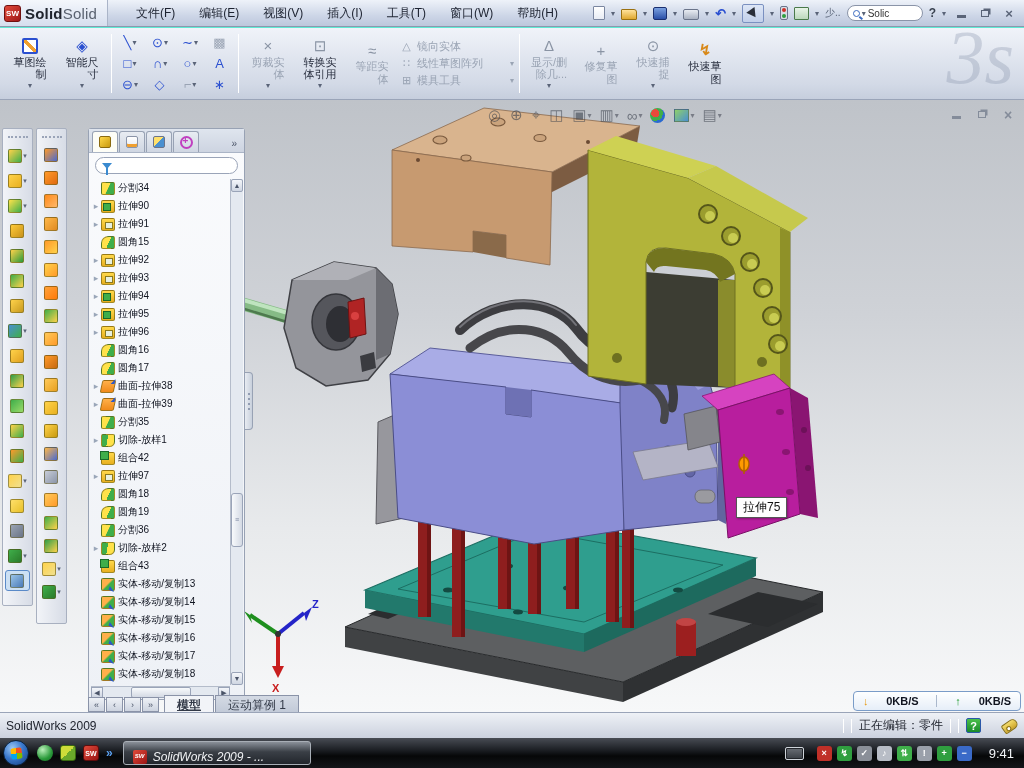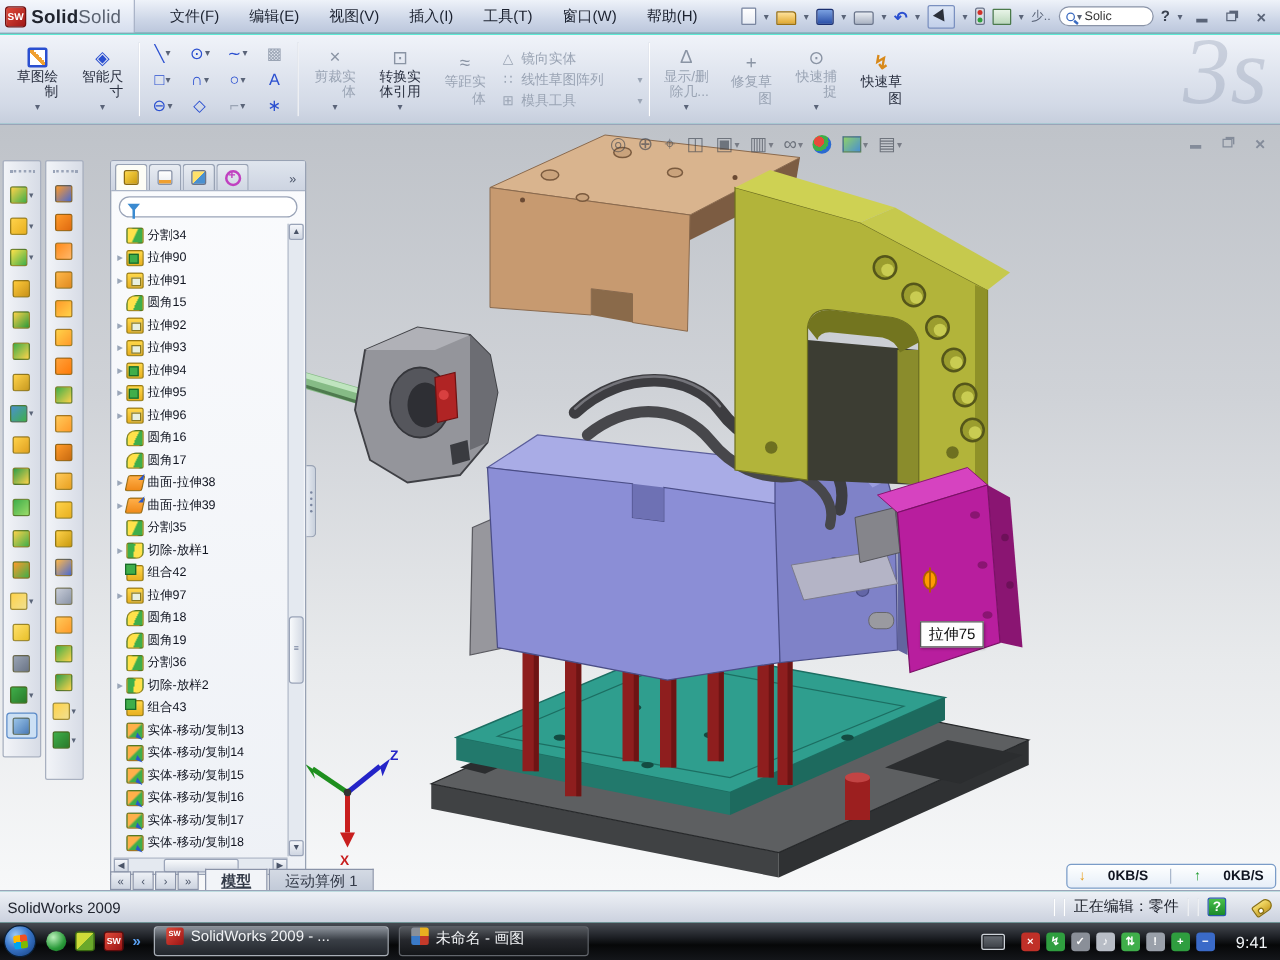--- a/index.html
+++ b/index.html
@@ -187,21 +187,21 @@
     background:radial-gradient(circle at 35% 30%, #9ac8f4, #3a78cc 45%, #123a78); border:1px solid #0a2038;
     display:flex; align-items:center; justify-content:center; }
   .flag { width:11px; height:11px; border-radius:2px; transform:rotate(-8deg);
     background:conic-gradient(#f25022 0 25%, #7fba00 0 50%, #00a4ef 0 75%, #ffb900 0); }
   .ql { display:flex; align-items:center; gap:7px; margin-right:10px; }
   .qlb { width:16px; height:16px; border-radius:3px; }
   .ql-msg { background:radial-gradient(circle at 35% 30%, #baf0ba, #2a9a3a 60%, #126a20); border-radius:50%; }
   .ql-cube { background:linear-gradient(135deg,#cddc39 50%,#6aa82a 50%); border:1px solid #3a6a10; }
   .ql-sw { background:linear-gradient(135deg,#e04a3a,#9a1414); border:1px solid #600c0c; color:#fff; font-size:7px; font-weight:bold; text-align:center; line-height:15px; }
   .ql-chev { color:#5aa0f0; font-size:12px; font-weight:bold; }
-  .task { height:24px; border-radius:3px; display:flex; align-items:flex-start; gap:6px; padding:0 9px; margin-right:8px; font-size:12px; color:#f0f2f4; }
+  .task { height:24px; border-radius:3px; display:flex; align-items:flex-end; gap:6px; padding:0 9px; margin-right:8px; font-size:12px; color:#f0f2f4;font-style:italic; }
   .task[data-active="true"] { width:188px; background:linear-gradient(#8a9099,#3a3f46 45%,#22262c); border:1px solid #a8aeb6; }
   .task[data-active="false"] { width:152px; background:linear-gradient(#55595f,#26282d 45%,#141619); border:1px solid #62666c; }
   .t-sw { width:14px; height:14px; background:linear-gradient(135deg,#e04a3a,#9a1414); border-radius:2px; color:#fff; font-size:6px; font-weight:bold; text-align:center; line-height:13px; flex:none; }
   .t-paint { width:14px; height:14px; border-radius:2px; background:conic-gradient(#e8b020 0 25%,#c43a2a 0 50%,#3a7ac8 0 75%,#8a8f98 0); flex:none; }
   .task .tl { white-space:nowrap; overflow:hidden; }
   .tray { margin-left:auto; display:flex; align-items:center; gap:5px; }
   .kbd { width:19px; height:13px; border:1px solid #cfd4da; border-radius:2px; background:linear-gradient(#6a6f76,#3a3e44); margin-right:8px;
     box-shadow:inset 0 0 0 1px #22252a; }
   .tico { width:15px; height:15px; border-radius:3px; color:#fff; font-size:9px; font-weight:bold; display:flex; align-items:center; justify-content:center; }
   .clock { color:#f0f3f6; font-size:13px; margin:0 10px 0 12px; }
@@ -1125,24 +1125,20 @@
       <div class="qlb ql-sw">SW</div>
       <span class="ql-chev">»</span>
     </div>
     <span style="display:flex">
 
         <div class="task" data-active="true">
           <div class="t-sw">SW</div>
           <span class="tl">SolidWorks 2009 - ...</span>
         </div>
 
-        <div class="task" data-active="false">
-          <div class="t-paint"></div>
-          <span class="tl">未命名 - 画图</span>
-        </div>
       </span>
     <div class="tray">
       <div class="kbd"></div>
       <span style="display:flex;gap:5px">
 
       <div class="tico" style="background: rgb(192, 48, 40);">×</div>
           <div class="tico" style="background: rgb(47, 158, 63);">↯</div>
           <div class="tico" style="background: rgb(138, 143, 152);">✓</div>
           <div class="tico" style="background: rgb(184, 189, 198);">♪</div>
           <div class="tico" style="background: rgb(63, 174, 74);">⇅</div>

